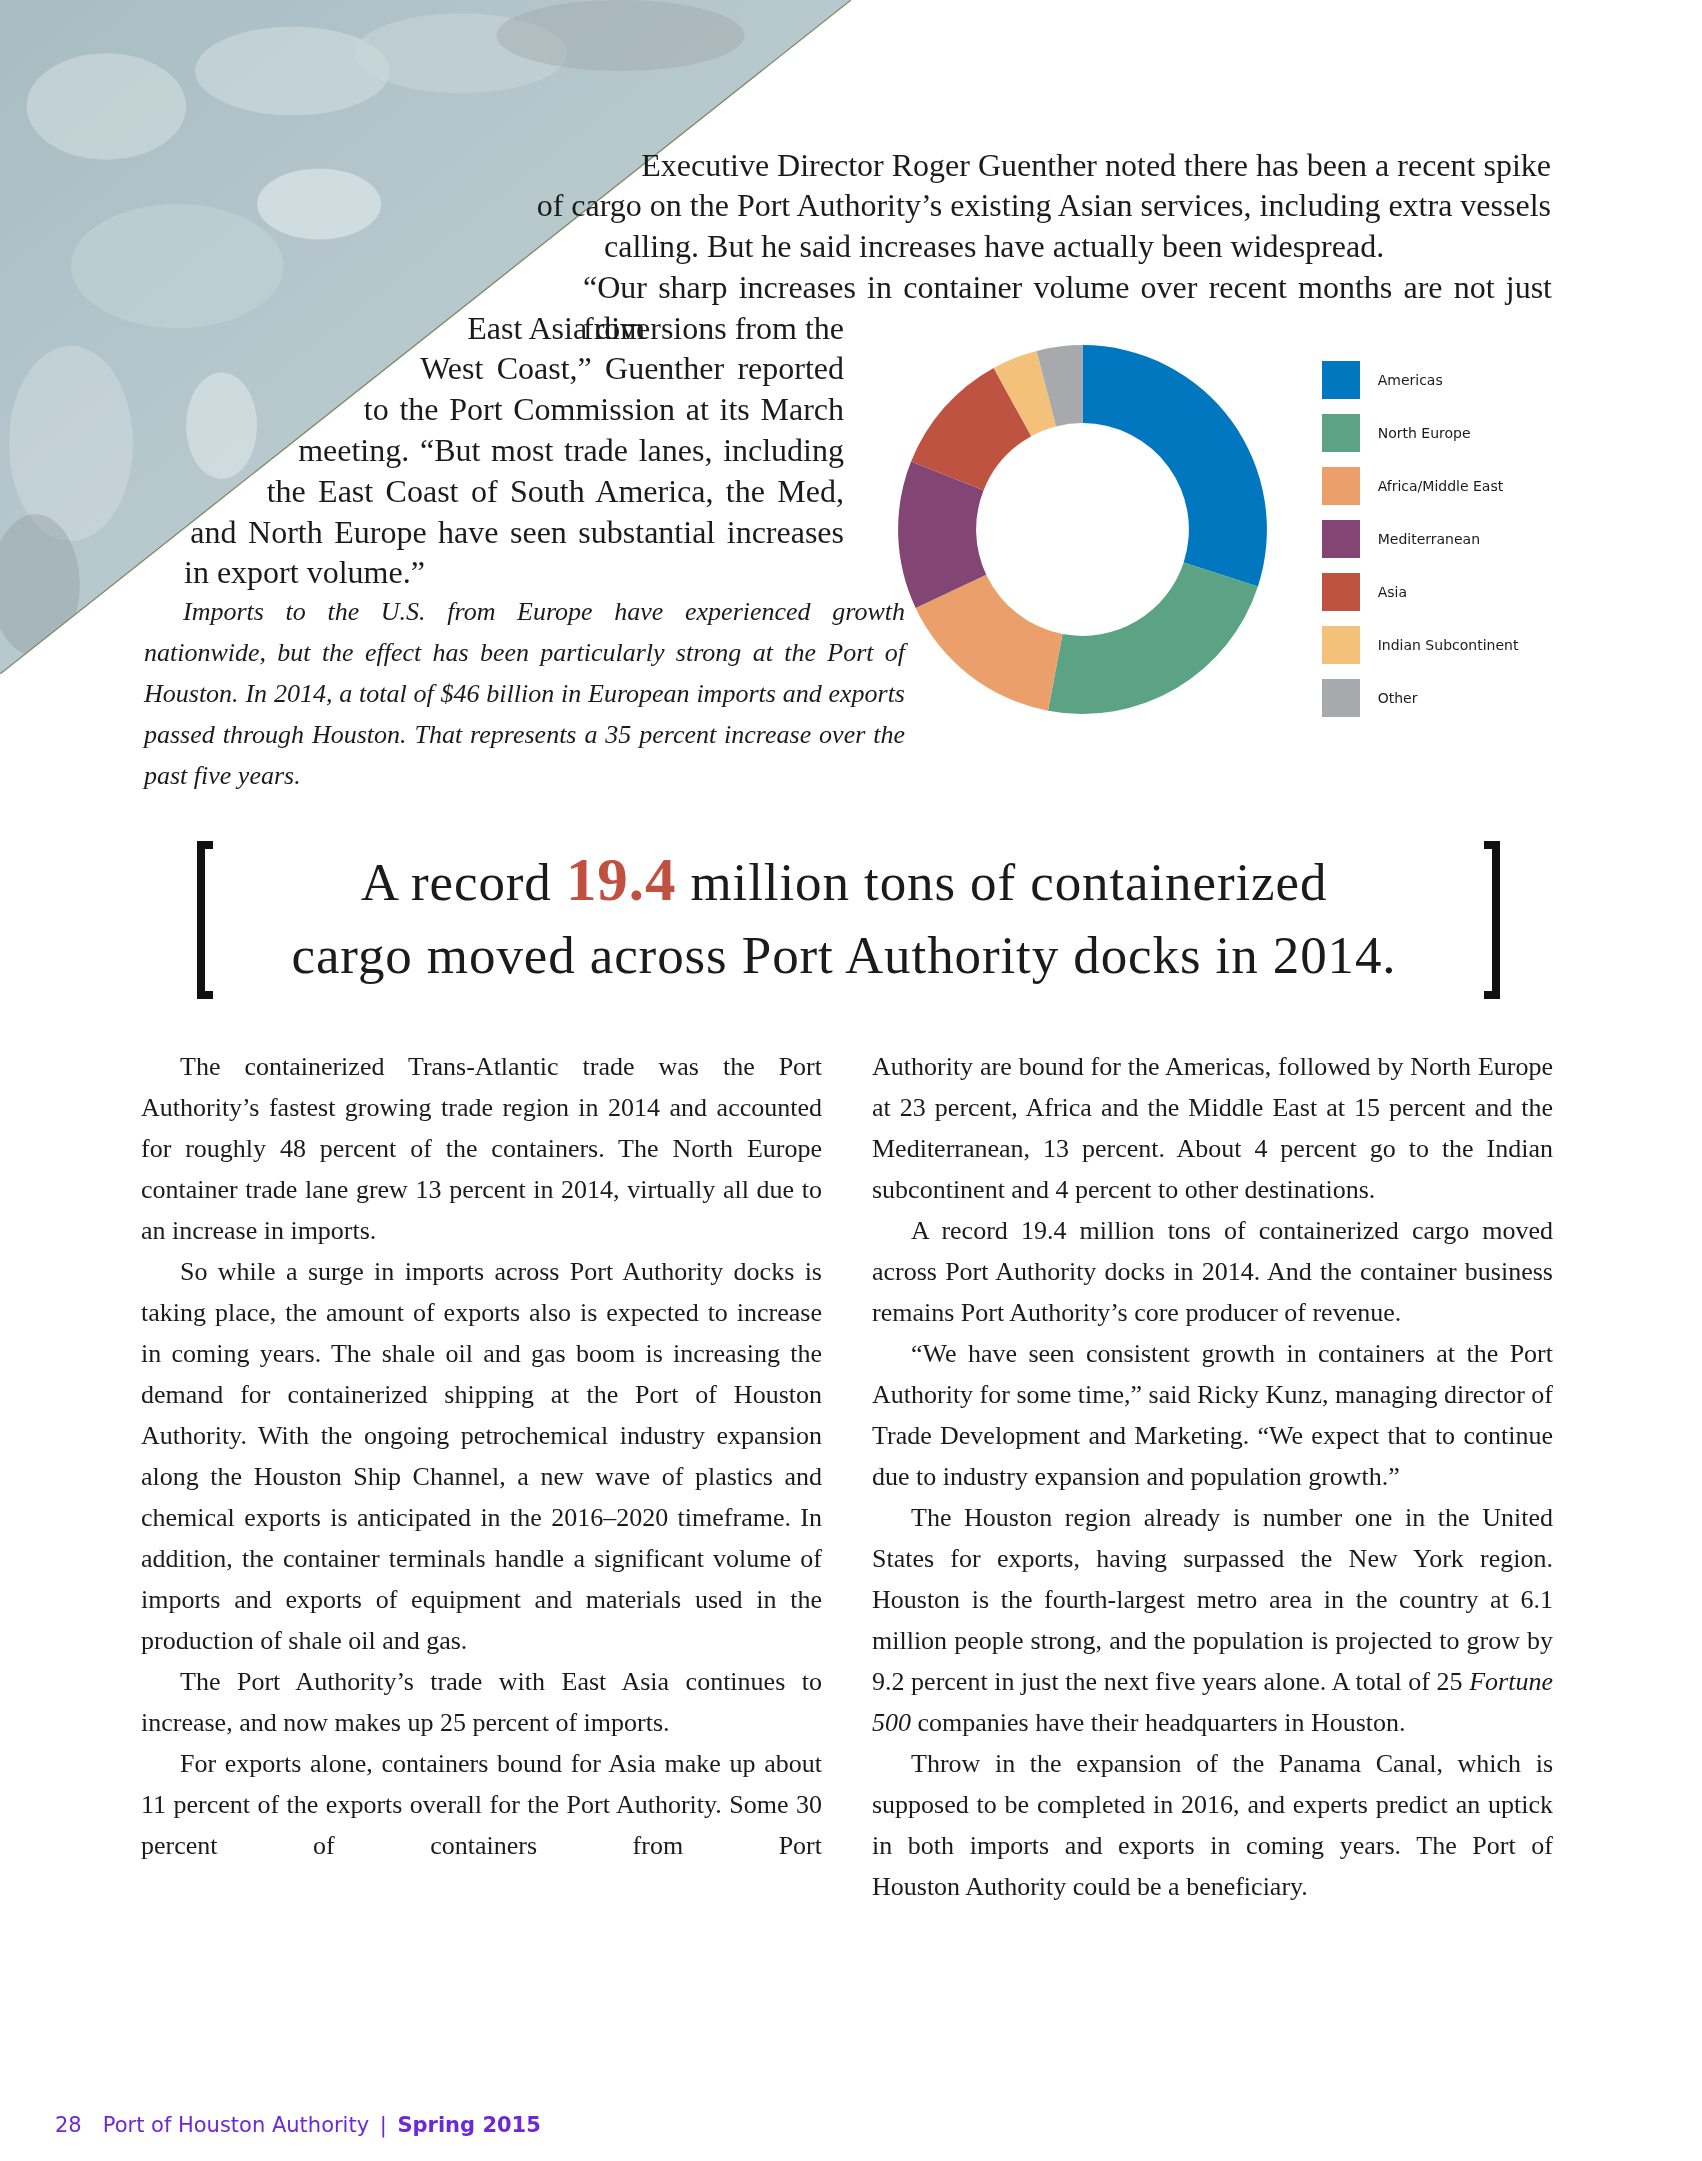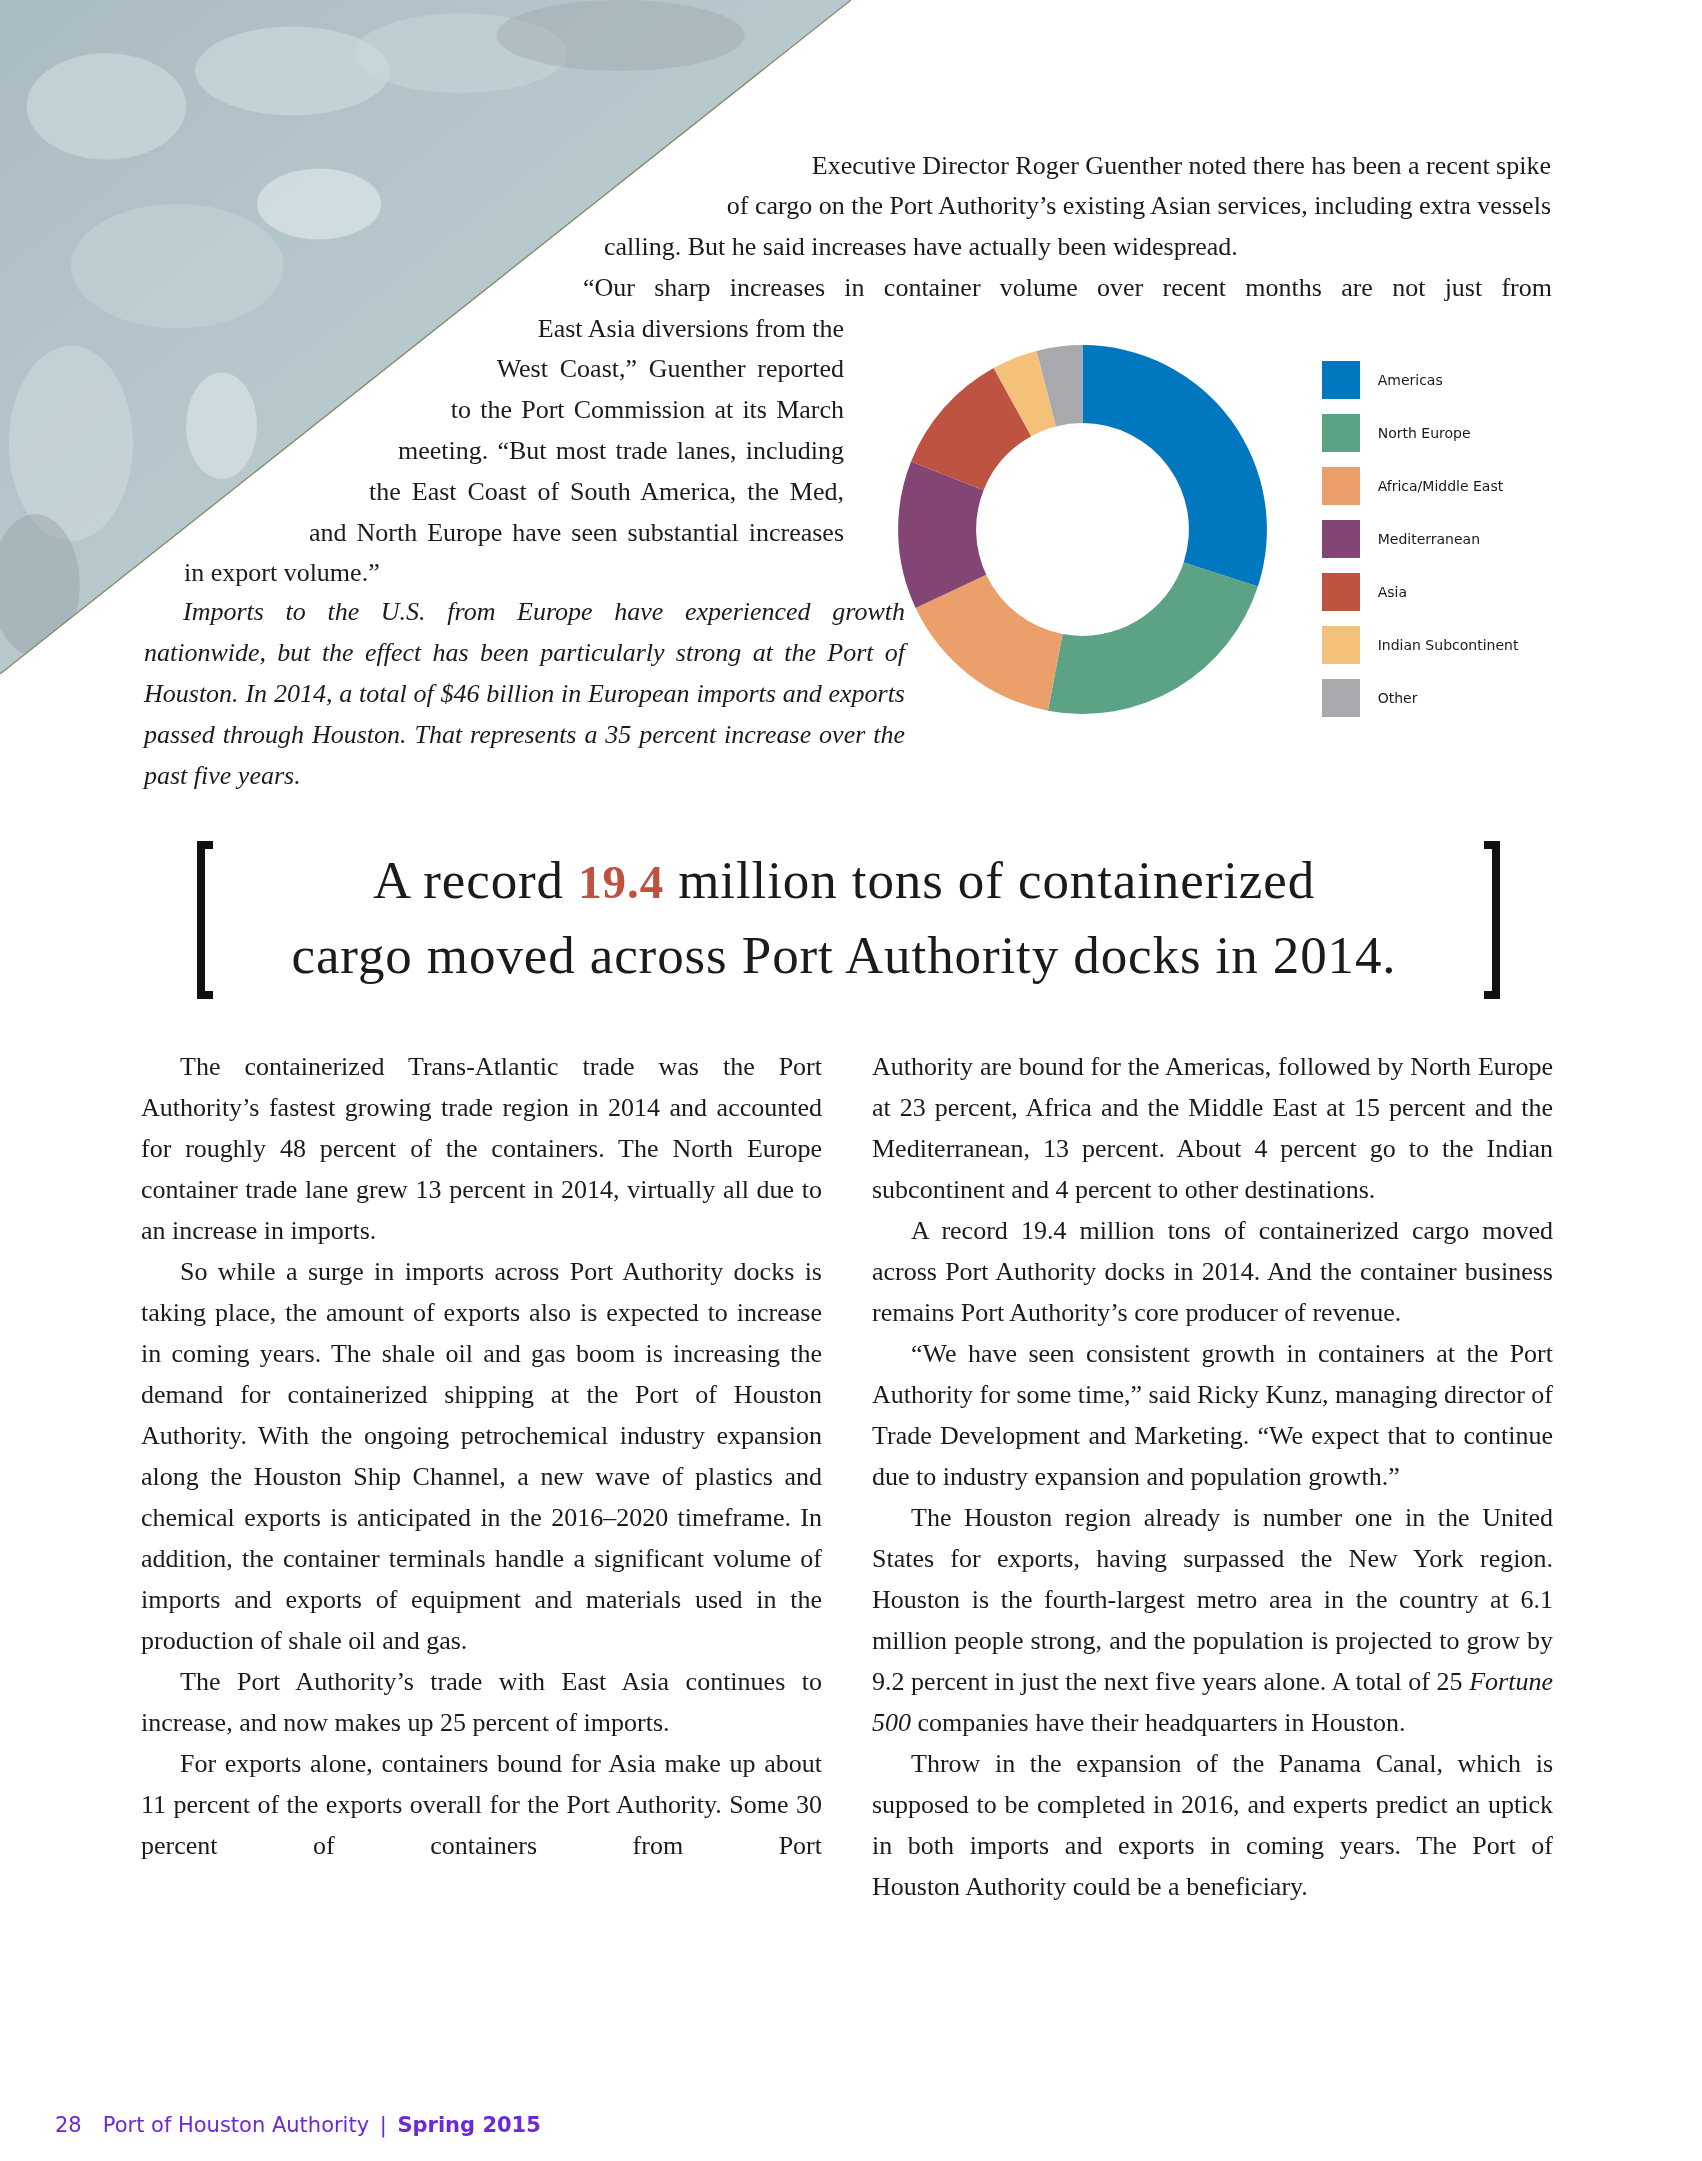--- a/index.html
+++ b/index.html
@@ -1,37 +1,37 @@
 <!DOCTYPE html>
 <html style="font-size:14px"><head>
 <meta charset="utf-8">
 <style>
   html, body { margin:0; padding:0; background:#ffffff; }
   body { width:1702px; height:2162px; position:relative; overflow:hidden; font-family:"Liberation Serif", "DejaVu Serif", serif; color:#1b1b1b; }
   .photo { position:absolute; left:0; top:0; width:851px; height:674px; }
   .photo svg { width:100%; height:100%; display:block; }
-  .top-line { position:absolute; font-size:26px; line-height:41px; white-space:nowrap; text-align:right; }
+  .top-line { position:absolute; font-size:32px; line-height:41px; white-space:nowrap; text-align:right; }
   .lead-block { position:absolute; left:144px; top:591px; width:761px; font-size:26px; line-height:41px; text-align:justify; }
   .lead-block p { margin:0; }
   .lead-block .indent { text-indent:39px; text-align-last:left; }
 
   .chart { position:absolute; left:891px; top:338px; width:383px; height:383px; }
   .legend { position:absolute; left:1322px; top:353px; }
   .legend-item { display:flex; align-items:center; height:53px; }
   .swatch { width:38px; height:38px; margin-right:17.7px; }
   .legend-label { font-family:"DejaVu Sans", sans-serif; font-size:14px; color:#1a1a1a; }
 
   .pull { position:absolute; left:188px; top:841px; width:1312px; height:160px; }
   .bracket { position:absolute; top:0; width:16px; height:158px; border:8.9px solid #111; box-sizing:border-box; }
   .bracket.left { left:8.9px; border-right:none; }
   .bracket.right { right:0; border-left:none; }
   .pull-line { position:absolute; left:35px; right:35px; text-align:center; font-size:53px; line-height:64px; white-space:nowrap; letter-spacing:0.9px; }
   .pull-line.l1 { top:7px; }
   .pull-line.l2 { top:82px; }
-  .pull-num { color:#c0503f; font-size:47px; font-weight:bold; }
+  .pull-num { color:#c0503f; font-size:61px; font-weight:bold; }
 
   .col { position:absolute; top:1046px; width:681px; font-size:26px; line-height:41px; }
   .col.left { left:141px; }
   .col.right { left:872px; }
   .col p { margin:0; text-align:justify; }
   .col p.ind { text-indent:39px; }
 
   .footer { position:absolute; left:55px; top:2113px; font-family:"DejaVu Sans", sans-serif; font-size:21px; color:#6d28d9; white-space:nowrap; }
   .footer .pg { margin-right:21px; }
   .footer .sep { margin:0 10.6px; }

